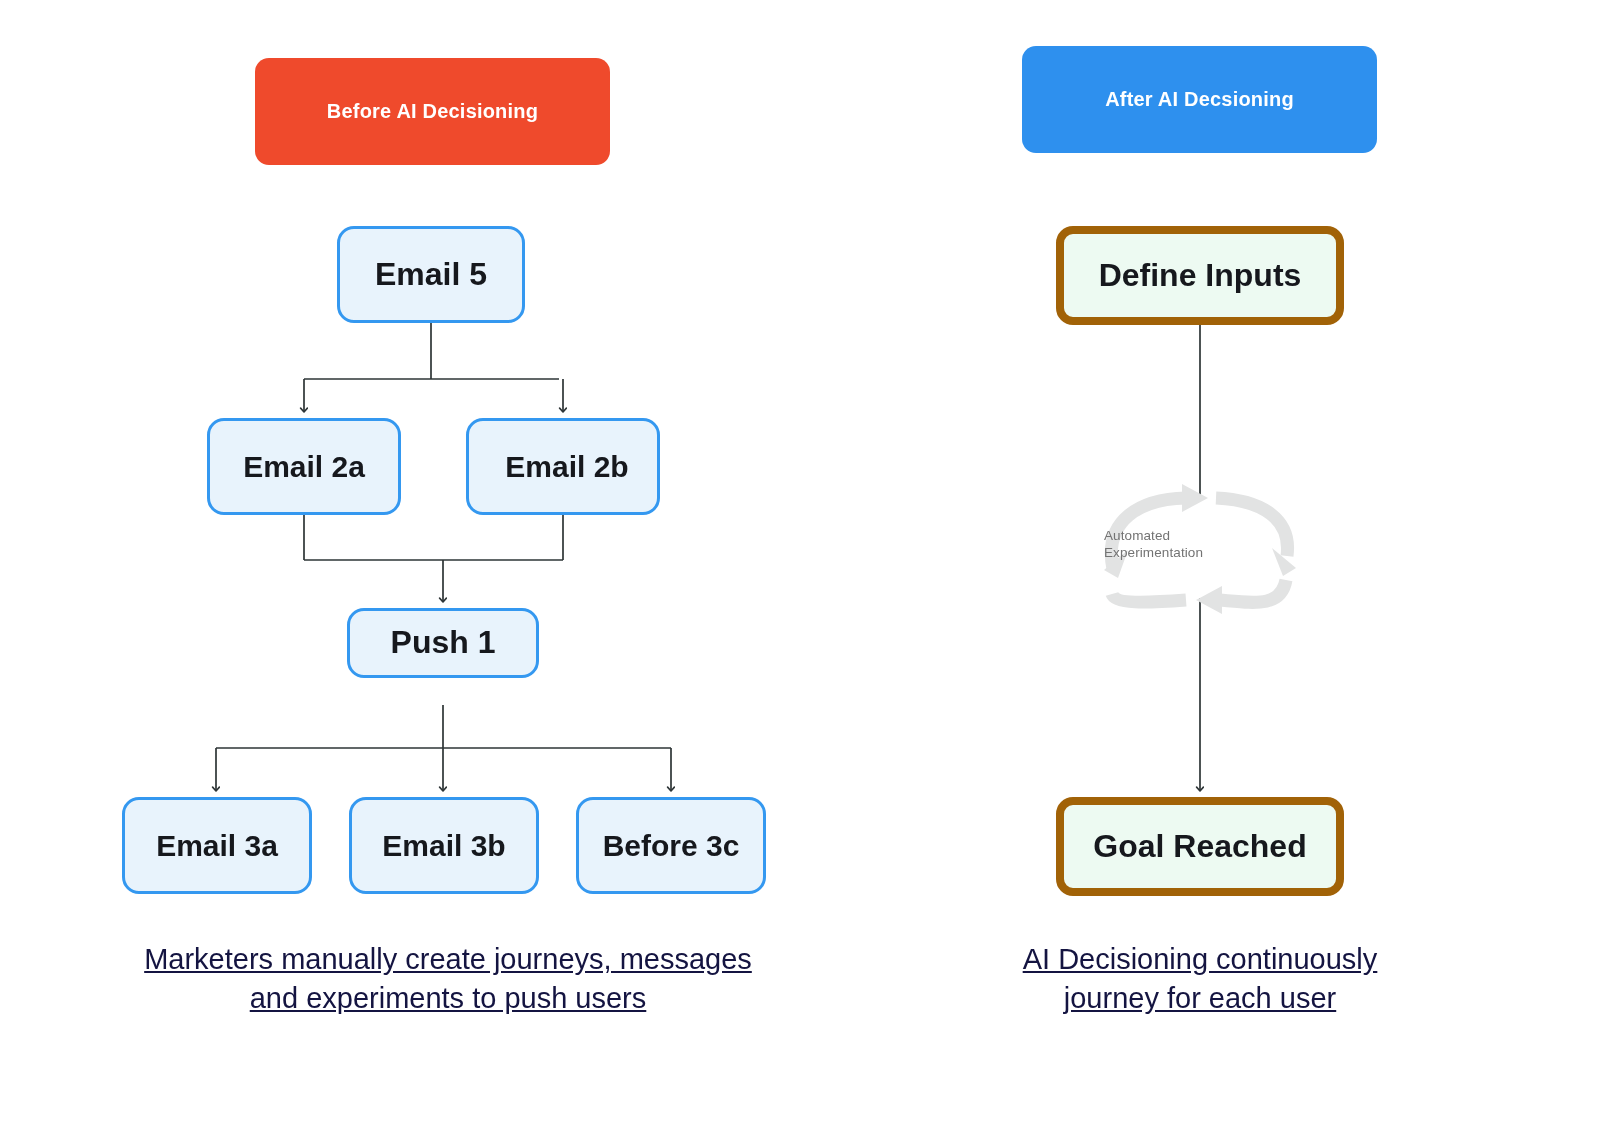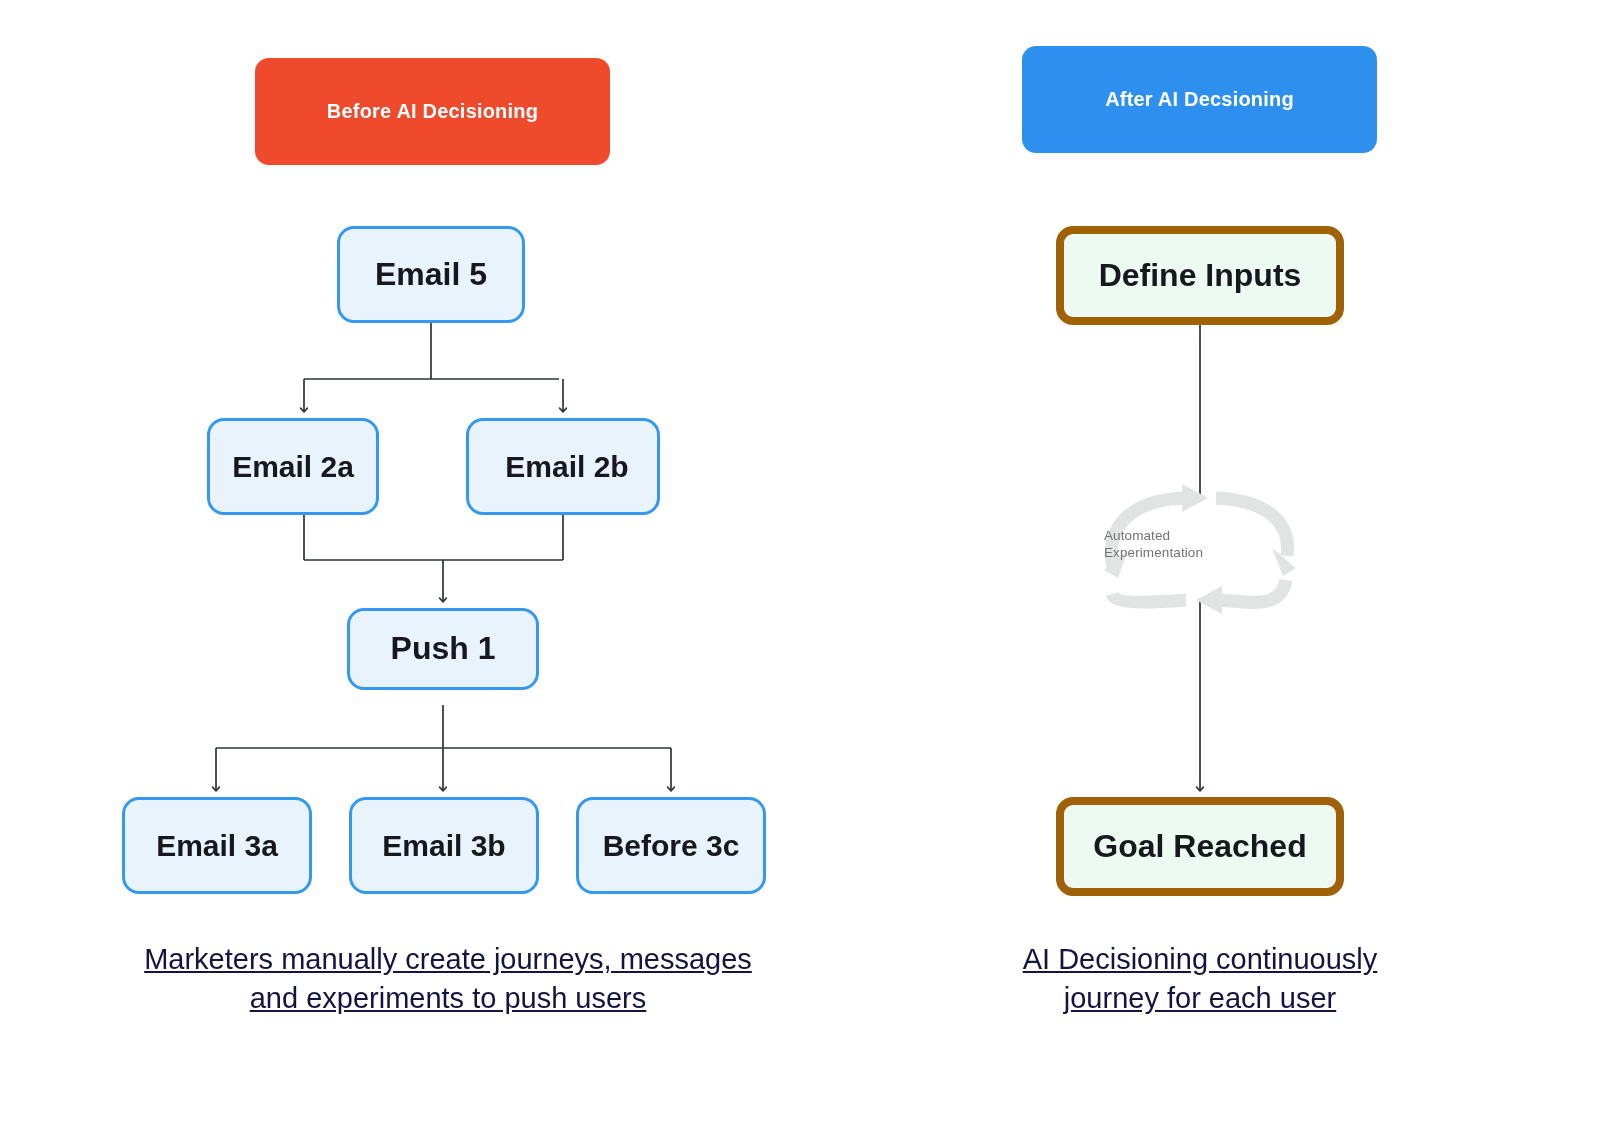--- a/index.html
+++ b/index.html
@@ -176,27 +176,27 @@
 <div class="badge badge-before">
   <span>Before AI Decisioning</span>
 </div>
 <div class="badge badge-after">
   <span>After AI Decsioning</span>
 </div>
 
 <div class="node node-blue" style="left:337px; top:226px; width:188px; height:97px; font-size:32px;">
   <span>Email 5</span>
 </div>
-<div class="node node-blue" style="left:207px; top:418px; width:172px; height:97px; font-size:30px;">
+<div class="node node-blue" style="left:207px; top:418px; width:194px; height:97px; font-size:30px;">
   <span>Email 2a</span>
 </div>
 <div class="node node-blue" style="left:466px; top:418px; width:194px; height:97px; font-size:30px;padding-left:8px;">
   <span>Email 2b</span>
 </div>
-<div class="node node-blue" style="left:347px; top:608px; width:192px; height:82px; font-size:32px;">
+<div class="node node-blue" style="left:347px; top:608px; width:192px; height:70px; font-size:32px;">
   <span>Push 1</span>
 </div>
 <div class="node node-blue" style="left:122px; top:797px; width:190px; height:97px; font-size:30px;">
   <span>Email 3a</span>
 </div>
 <div class="node node-blue" style="left:349px; top:797px; width:190px; height:97px; font-size:30px;">
   <span>Email 3b</span>
 </div>
 <div class="node node-blue" style="left:576px; top:797px; width:190px; height:97px; font-size:30px;">
   <span>Before 3c</span>

